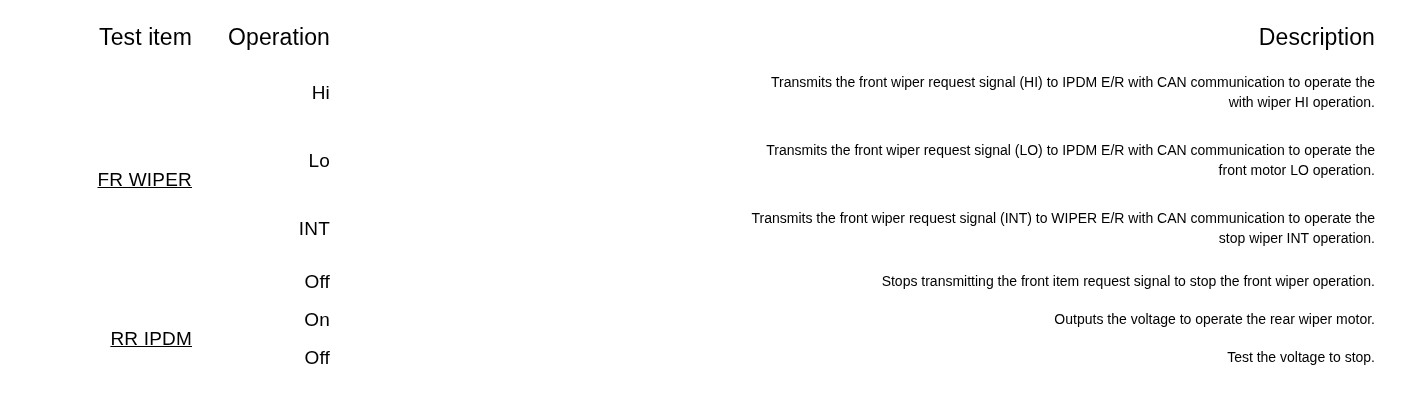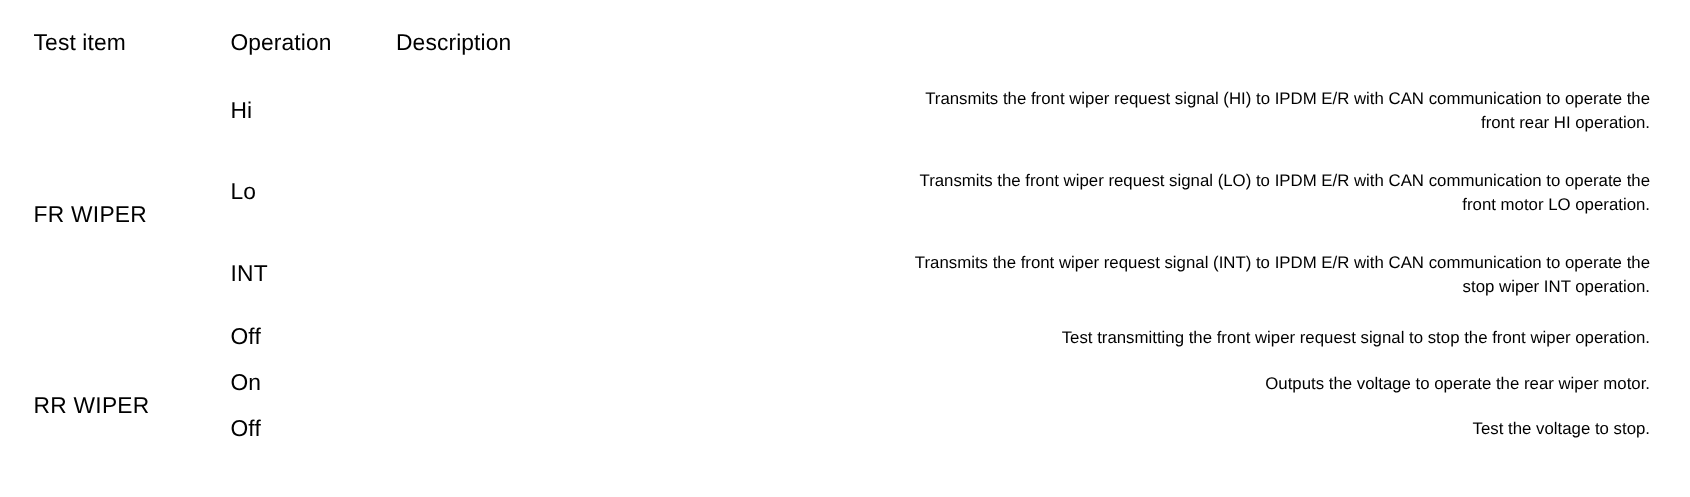--- a/index.html
+++ b/index.html
@@ -57,34 +57,35 @@
   .rule-med      { border-bottom: 2.2px solid #000; }
   .rule-bottom   { border-bottom: 4px solid #000; }
   .no-rule       { border-bottom: none; }
 
   
   .vsep-right { border-right: 1.6px solid #000; }
 
   
   .head-cell {
     height: 44px;
-    text-align: left;
-    font-size: 19px;
+    text-align: right;
+    font-size: 23px;
     font-weight: normal;
     letter-spacing: 0.1px;
   }
 
   
   .test-cell {
-    text-align: left;
+    text-align: right;
     font-size: 19px;
     letter-spacing: 0.2px;
+    text-decoration: underline;
   }
   .op-cell {
-    text-align: left;
+    text-align: right;
     font-size: 19px;
     letter-spacing: 0.2px;
   }
   .desc-cell {
     text-align: right;
     font-size: 14px;
     line-height: 1.42;
     padding: 5px 10px 5px 14px;
   }
 
@@ -116,49 +117,49 @@
         </tr>
       </thead>
 
       <tbody>
 
         <tr class="row-tall">
           <td class="test-cell no-rule vsep-right" rowspan="4">FR WIPER</td>
           <td class="op-cell rule-thin vsep-right">Hi</td>
           <td class="desc-cell rule-thin">
             <span class="desc-line">Transmits the front wiper request signal (HI) to IPDM E/R with CAN communication to operate the</span>
-            <span class="desc-line">front rear HI operation.</span>
+            <span class="desc-line">with wiper HI operation.</span>
           </td>
         </tr>
 
         <tr class="row-tall">
           <td class="op-cell rule-thin vsep-right">Lo</td>
           <td class="desc-cell rule-thin">
             <span class="desc-line">Transmits the front wiper request signal (LO) to IPDM E/R with CAN communication to operate the</span>
             <span class="desc-line">front motor LO operation.</span>
           </td>
         </tr>
 
         <tr class="row-tall">
           <td class="op-cell rule-med vsep-right">INT</td>
           <td class="desc-cell rule-med">
-            <span class="desc-line">Transmits the front wiper request signal (INT) to IPDM E/R with CAN communication to operate the</span>
+            <span class="desc-line">Transmits the front wiper request signal (INT) to WIPER E/R with CAN communication to operate the</span>
             <span class="desc-line">stop wiper INT operation.</span>
           </td>
         </tr>
 
         <tr class="row-short">
           <td class="op-cell rule-thin vsep-right">Off</td>
           <td class="desc-cell rule-thin">
-            <span class="desc-line">Test transmitting the front wiper request signal to stop the front wiper operation.</span>
+            <span class="desc-line">Stops transmitting the front item request signal to stop the front wiper operation.</span>
           </td>
         </tr>
 
         <tr class="row-short">
-          <td class="test-cell rule-bottom vsep-right" rowspan="2">RR WIPER</td>
+          <td class="test-cell rule-bottom vsep-right" rowspan="2">RR IPDM</td>
           <td class="op-cell rule-thin vsep-right">On</td>
           <td class="desc-cell rule-thin">
             <span class="desc-line">Outputs the voltage to operate the rear wiper motor.</span>
           </td>
         </tr>
 
         <tr class="row-short">
           <td class="op-cell rule-bottom vsep-right">Off</td>
           <td class="desc-cell rule-bottom">
             <span class="desc-line">Test the voltage to stop.</span>

